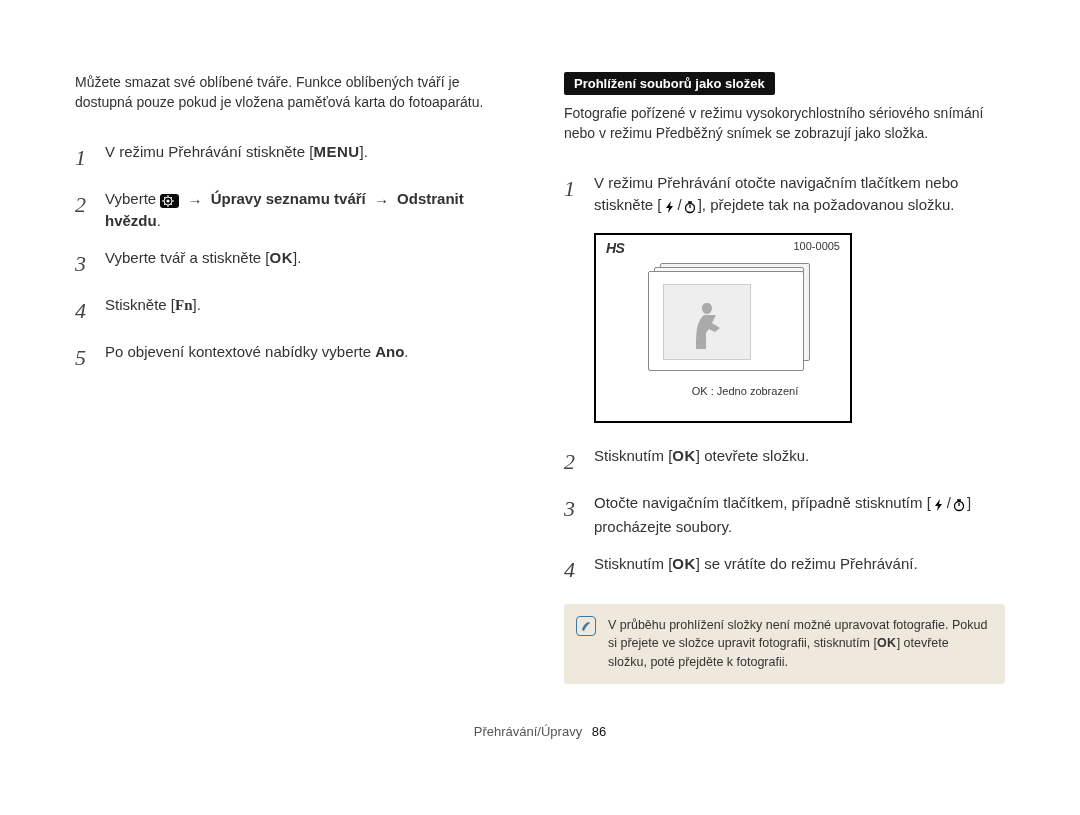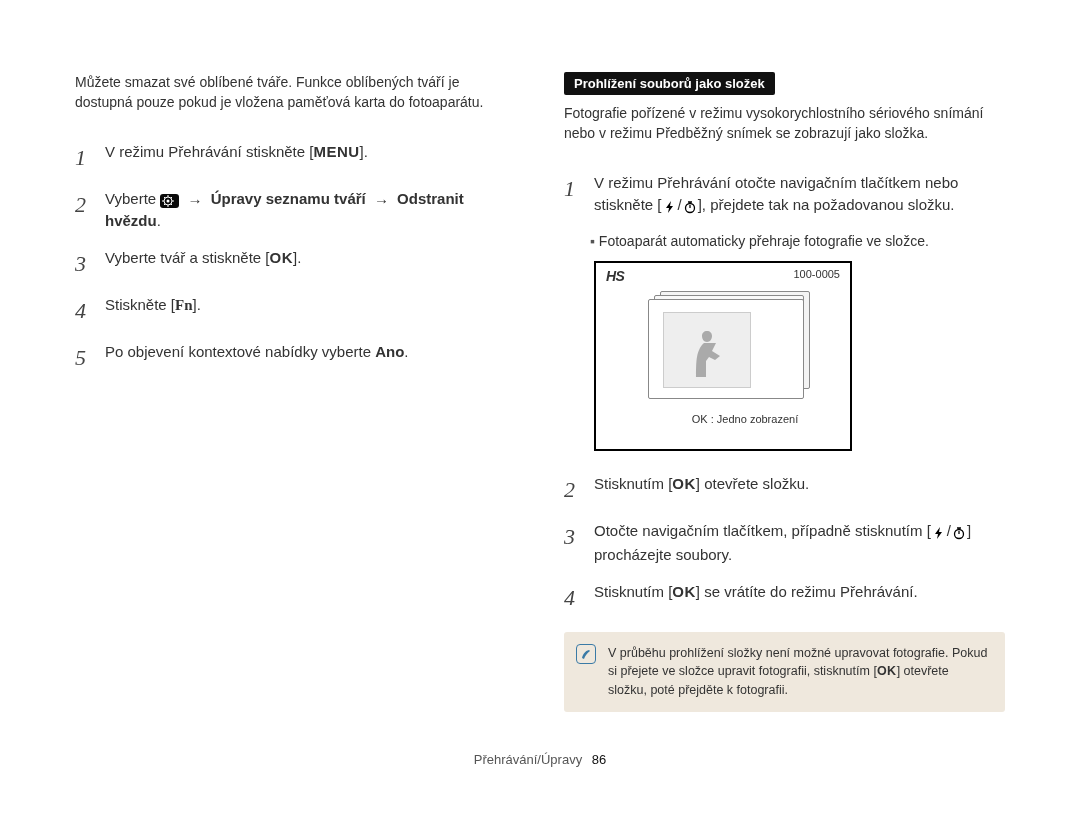--- a/index.html
+++ b/index.html
@@ -307,21 +307,20 @@
           <span class="step-body">
             <span>V režimu Přehrávání otočte navigačním tlačítkem nebo stiskněte [</span><span class="inline-icon"><svg class="flash-icon" viewBox="0 0 14 14">
                   <path d="M8 1L3 8h3l-1 5 5-7H7l1-5z" fill="#000"></path>
                 </svg></span>/<span class="inline-icon"><svg class="timer-icon" viewBox="0 0 14 14">
                   <circle cx="7" cy="8" r="4.5" fill="none" stroke="#000" stroke-width="1.3"></circle>
                   <path d="M7 8V5M5 2h4M7 2v2" stroke="#000" stroke-width="1.3" fill="none"></path>
                 </svg></span><span>], přejdete tak na požadovanou složku.</span>
           </span>
         </li>
       </ul>
-      <div class="bullet">Fotoaparát automaticky přehraje fotografie ve složce.</div>
 
       
       <div class="lcd">
         <div class="lcd-top">
           <span class="lcd-hs">HS</span>
           <span>100-0005</span>
         </div>
         <div class="lcd-folder-stack">
           <div class="fstack s1"></div>
           <div class="fstack s2"></div>

